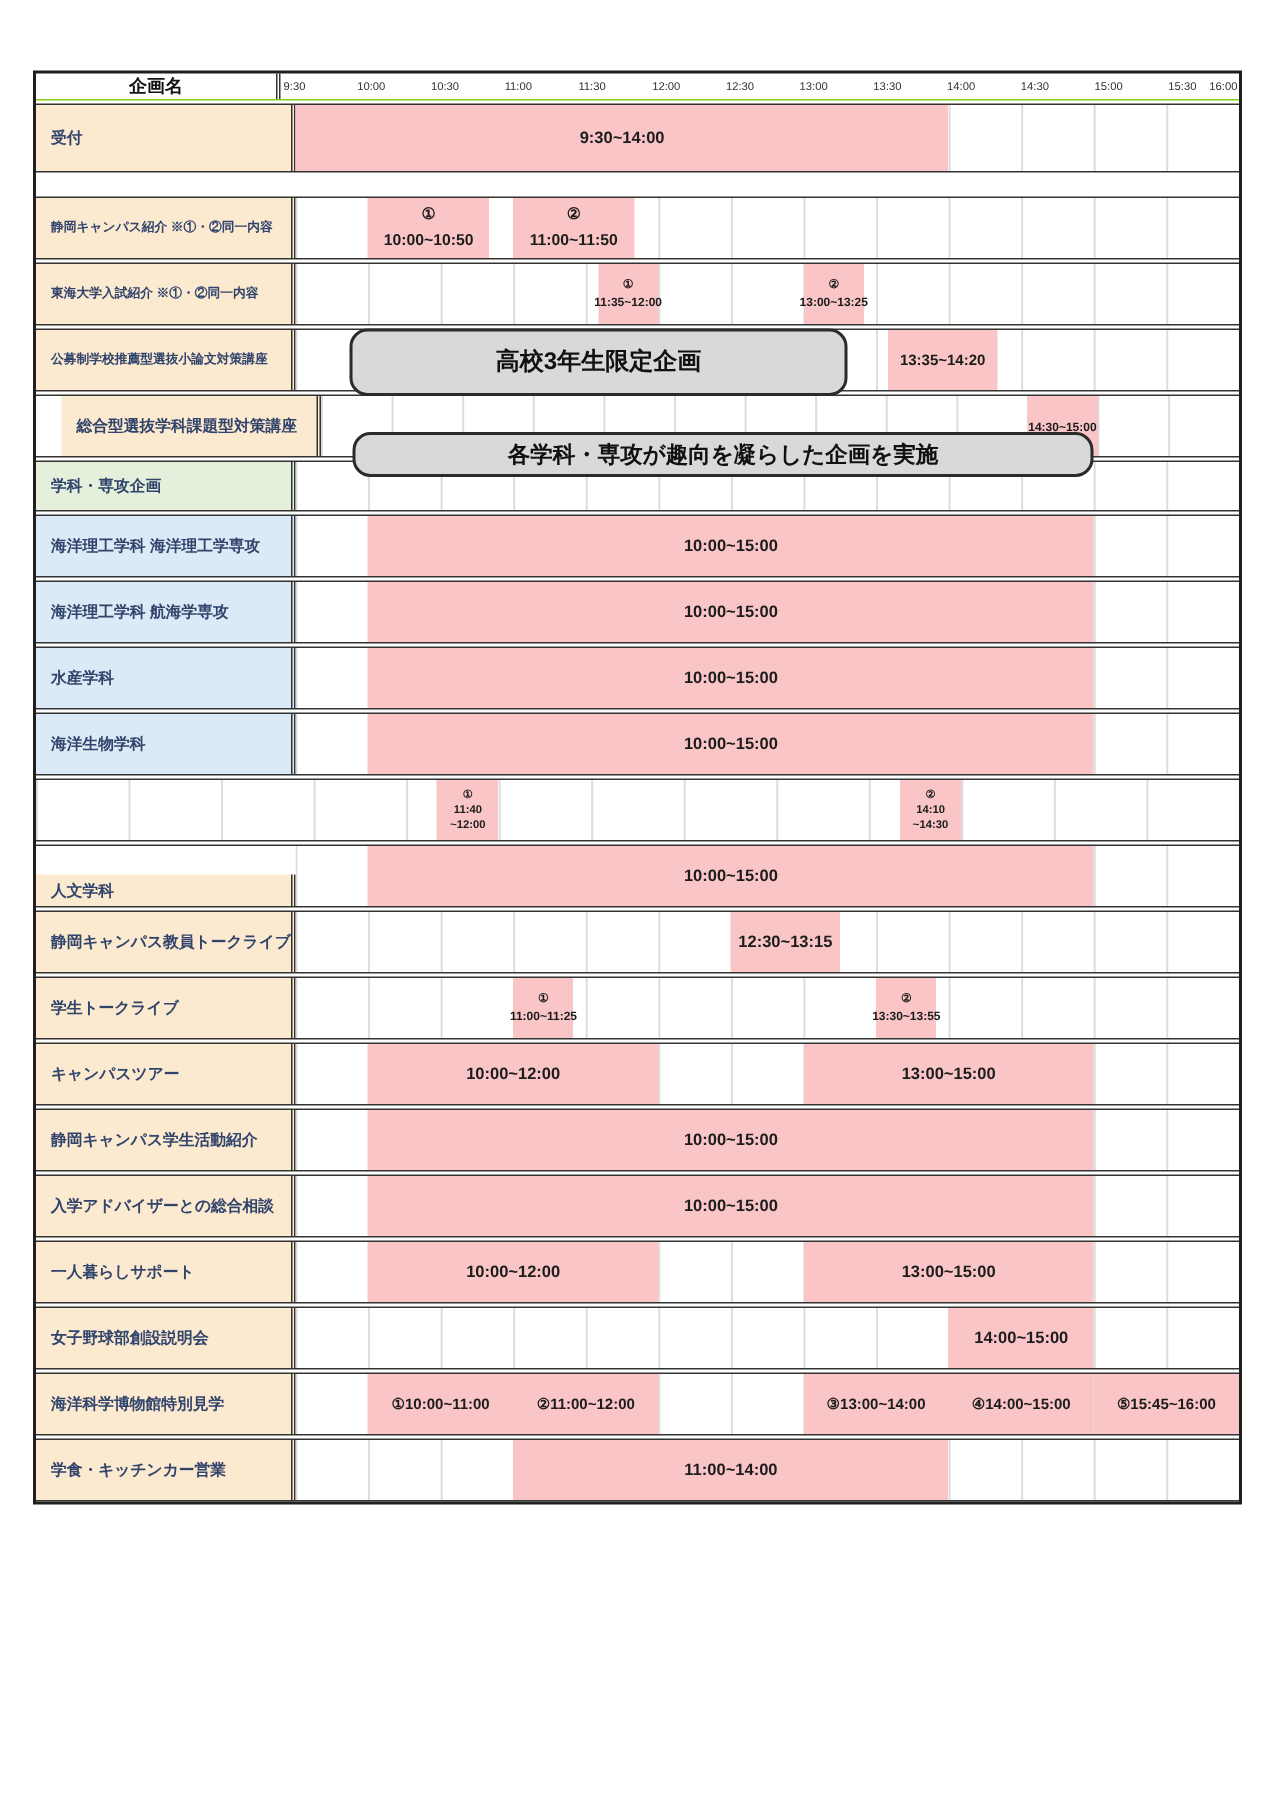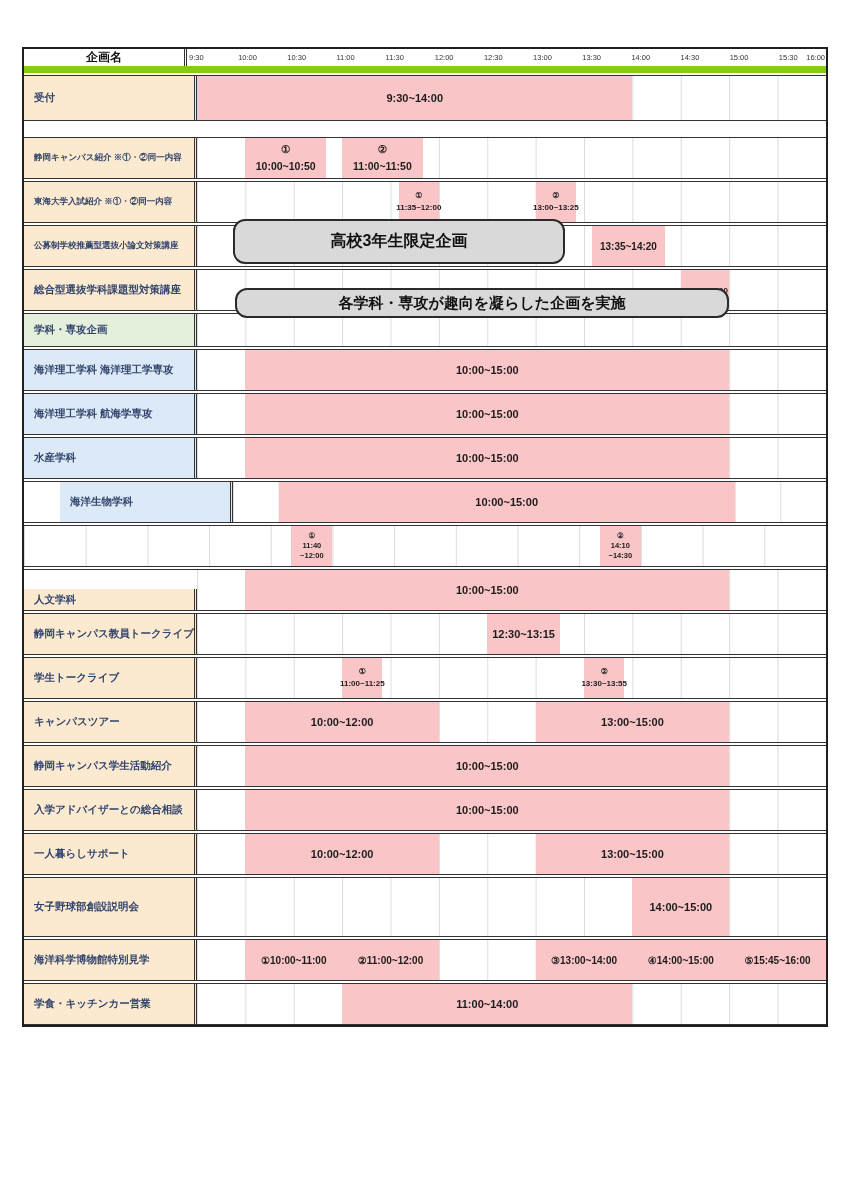--- a/index.html
+++ b/index.html
@@ -1,18 +1,18 @@
 <!DOCTYPE html>
 <html><head>
 <meta charset="utf-8">
 <style>
   html,body{margin:0;padding:0;background:#ffffff;font-family:"Liberation Sans",sans-serif;}
   .page{position:relative;width:848px;height:1200px;background:#ffffff;overflow:hidden;}
   .g-table{position:absolute;left:22px;top:47px;width:802px;border:2px solid #1f1f1f;background:#fff;}
-  .g-header{display:flex;height:17px;border-bottom:7px solid #84cc16;}
+  .g-header{display:flex;height:17px;border-bottom:1px solid #84cc16;}
   .g-header .h-label{width:160px;border-right:3px double #333;display:flex;align-items:center;justify-content:center;
     font-size:12px;font-weight:bold;color:#111;}
   .g-header .h-timeline{flex:1;position:relative;}
   .tick{position:absolute;top:0;height:100%;display:flex;align-items:center;font-size:7.5px;color:#333;white-space:nowrap;}
   .g-row{display:flex;border-top:1px solid #333;border-bottom:1px solid #333;margin-top:2px;box-sizing:border-box;}
   .label-cell{width:160px;border-right:3px double #333;display:flex;align-items:center;
     padding-left:10px;box-sizing:content-box;font-weight:bold;color:#31446C;font-size:10.5px;white-space:nowrap;}
   .label-cell.long{font-size:8.5px;}
   .timeline{flex:1;position:relative;background-image:linear-gradient(to right,#dcdcdc 1px,transparent 1px);
     background-size:calc(100%/13) 100%;}
@@ -91,21 +91,21 @@
           </div>
         </div>
         <div class="g-row" style="height: 42px;">
           <div class="label-cell long" style="background: rgb(251, 233, 208); color: rgb(49, 68, 108);">公募制学校推薦型選抜小論文対策講座</div>
           <div class="timeline">
             <div class="bar sz-mdlg" style="left: 62.8205%; width: 11.5385%; background: rgb(250, 197, 199);">
               <div>13:35~14:20</div>
             </div>
           </div>
         </div>
-        <div class="g-row" style="height: 42px;">
+        <div class="g-row" style="height: 42px; padding-left: 17px;">
           <div class="label-cell" style="background: rgb(251, 233, 208); color: rgb(49, 68, 108);">総合型選抜学科課題型対策講座</div>
           <div class="timeline">
             <div class="bar sz-sm1" style="left: 76.9231%; width: 7.69231%; background: rgb(250, 197, 199);">
               <div>14:30~15:00</div>
             </div>
           </div>
         </div>
         <div class="g-row" style="height: 34px;">
           <div class="label-cell" style="background: rgb(228, 240, 219); color: rgb(49, 68, 108);">学科・専攻企画</div>
           <div class="timeline"></div>
@@ -127,21 +127,21 @@
           </div>
         </div>
         <div class="g-row" style="height: 42px;">
           <div class="label-cell" style="background: rgb(220, 233, 246); color: rgb(49, 68, 108);">水産学科</div>
           <div class="timeline">
             <div class="bar sz-lg" style="left: 7.69231%; width: 76.9231%; background: rgb(250, 197, 199);">
               <div>10:00~15:00</div>
             </div>
           </div>
         </div>
-        <div class="g-row" style="height: 42px; padding-left: 36px;">
+        <div class="g-row" style="height: 42px;">
           <div class="label-cell" style="background: rgb(220, 233, 246); color: rgb(49, 68, 108);">海洋生物学科</div>
           <div class="timeline">
             <div class="bar sz-lg" style="left: 7.69231%; width: 76.9231%; background: rgb(250, 197, 199);">
               <div>10:00~15:00</div>
             </div>
           </div>
         </div>
         <div class="g-row" style="height: 42px;">
           <div class="timeline">
             <div class="bar sz-xs" style="left: 33.3333%; width: 5.12821%; background: rgb(250, 197, 199);">
@@ -216,21 +216,21 @@
           <div class="label-cell" style="background: rgb(251, 233, 208); color: rgb(49, 68, 108);">一人暮らしサポート</div>
           <div class="timeline">
             <div class="bar sz-lg" style="left: 7.69231%; width: 30.7692%; background: rgb(250, 197, 199);">
               <div>10:00~12:00</div>
             </div>
             <div class="bar sz-lg" style="left: 53.8462%; width: 30.7692%; background: rgb(250, 197, 199);">
               <div>13:00~15:00</div>
             </div>
           </div>
         </div>
-        <div class="g-row" style="height: 60px;">
+        <div class="g-row" style="height: 42px;">
           <div class="label-cell" style="background: rgb(251, 233, 208); color: rgb(49, 68, 108);">女子野球部創設説明会</div>
           <div class="timeline">
             <div class="bar sz-lg" style="left: 69.2308%; width: 15.3846%; background: rgb(250, 197, 199);">
               <div>14:00~15:00</div>
             </div>
           </div>
         </div>
         <div class="g-row" style="height: 42px;">
           <div class="label-cell" style="background: rgb(251, 233, 208); color: rgb(49, 68, 108);">海洋科学博物館特別見学</div>
           <div class="timeline">

